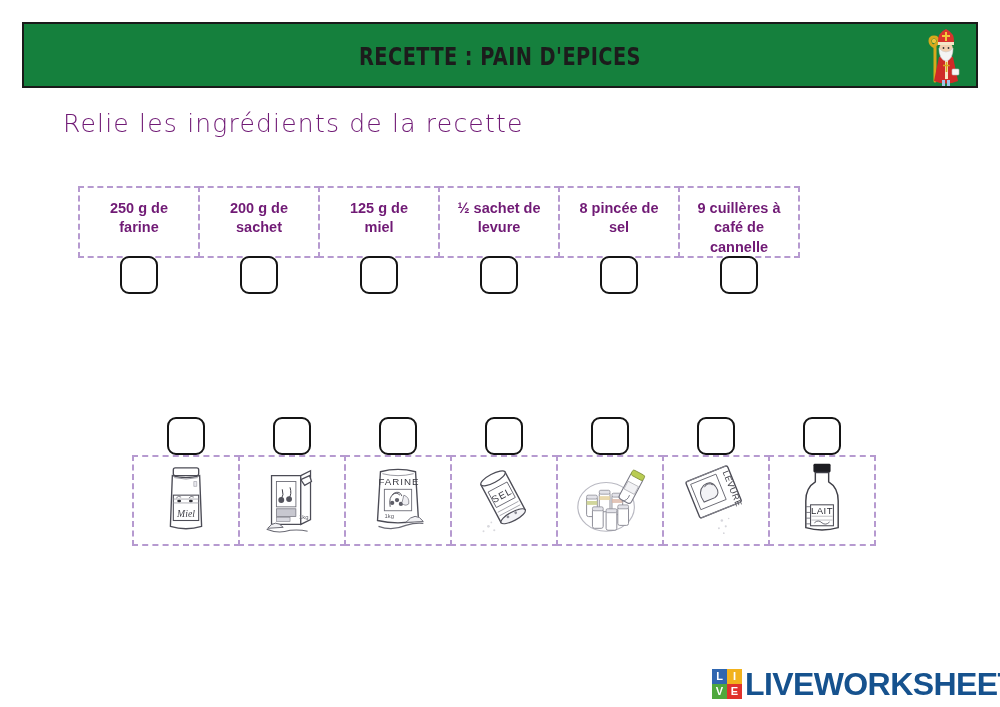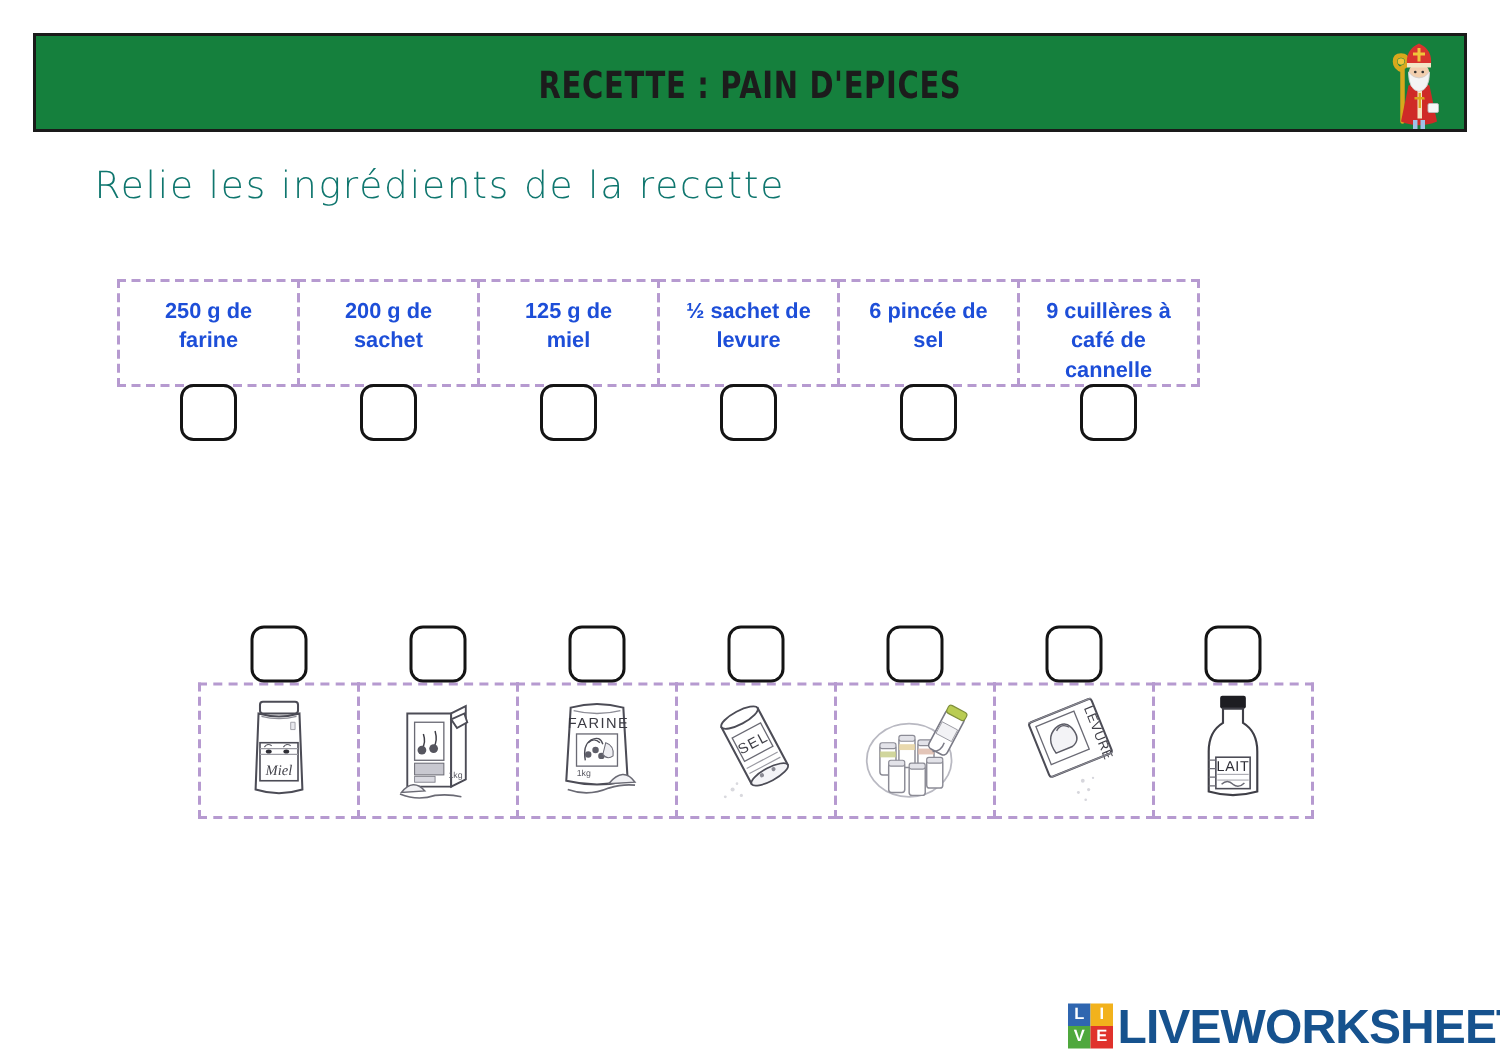--- a/index.html
+++ b/index.html
@@ -50,21 +50,21 @@
   }
 
   
   #instruction {
     position: absolute;
     left: 63px;
     top: 109px;
     font-family: "DejaVu Sans", "Liberation Sans", sans-serif;
     font-size: 25px;
     font-weight: 300;
-    color: #0f766e;
+    color: #701a75;
     letter-spacing: 1.2px;
     white-space: nowrap;
   }
 
   
   .dashed-table {
     position: absolute;
     display: flex;
     box-sizing: border-box;
   }
@@ -89,21 +89,21 @@
   #ingredients-table .dashed-cell {
     width: 122px;
     height: 72px;
     padding-top: 11px;
   }
   .ing-label {
     font-family: "Liberation Sans", sans-serif;
     font-weight: bold;
     font-size: 14.5px;
     line-height: 1.33;
-    color: #1d4ed8;
+    color: #701a75;
     text-align: center;
     width: 108px;
   }
 
   
   .answer-box {
     position: absolute;
     width: 38px;
     height: 38px;
     border: 2.5px solid #141414;
@@ -236,21 +236,21 @@
     <div class="ing-label">
       <span>½ sachet de</span><br>
       <span>levure</span>
     </div>
     <input class="answer-box below" type="text" placeholder="" style="">
   </div>
 
 
   <div class="dashed-cell">
     <div class="ing-label">
-      <span>6 pincée de</span><br>
+      <span>8 pincée de</span><br>
       <span>sel</span>
     </div>
     <input class="answer-box below" type="text" placeholder="" style="">
   </div>
 
   <div class="dashed-cell">
     <div class="ing-label">
       <span>9 cuillères à</span><br>
       <span>café de</span><br>
       <span>cannelle</span>

